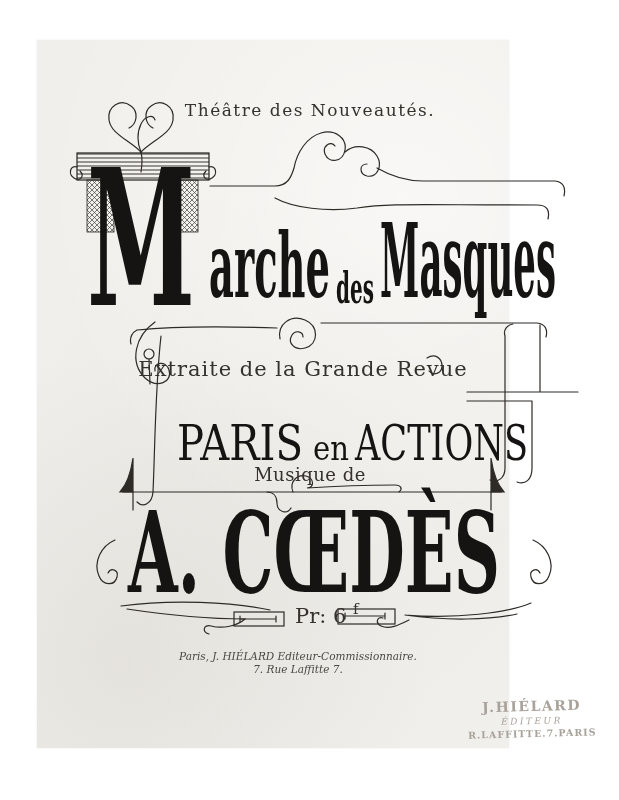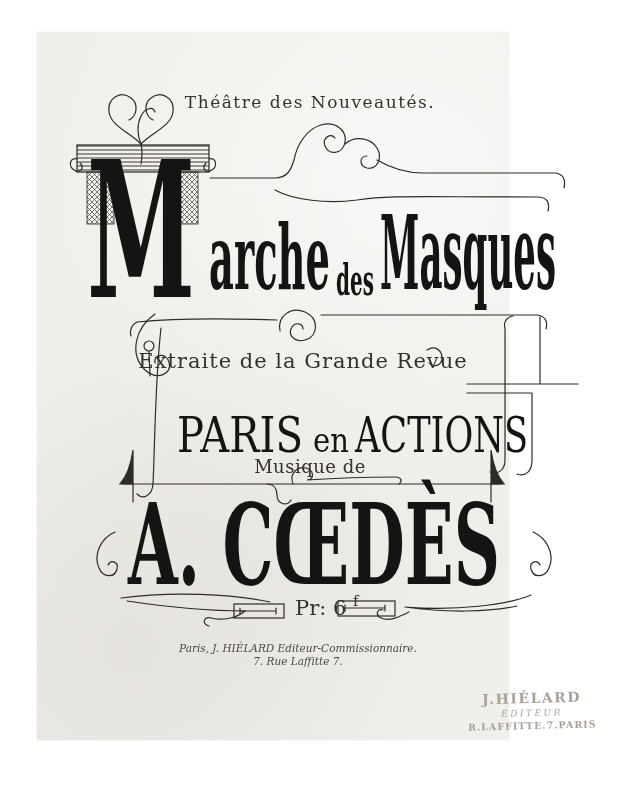--- a/index.html
+++ b/index.html
@@ -5,21 +5,21 @@
   html,body{margin:0;padding:0;}
   body{
     width:619px;height:800px;
     background:#ffffff;
     overflow:hidden;
     position:relative;
     font-family:"DejaVu Serif", serif;
   }
   .paper{
     position:absolute;
-    left:37px;top:32px;
+    left:37px;top:40px;
     width:472px;height:708px;
     background-color:#f1efeb;
     background-image:
       radial-gradient(circle at 18% 88%, rgba(188,184,176,0.22), transparent 42%),
       radial-gradient(circle at 78% 22%, rgba(255,255,255,0.55), transparent 55%),
       radial-gradient(circle at 55% 60%, rgba(210,206,198,0.15), transparent 60%);
     box-shadow:0 0 2px rgba(0,0,0,0.08);
   }
   svg{display:block;}
   svg text{font-family:"DejaVu Serif", serif;}

